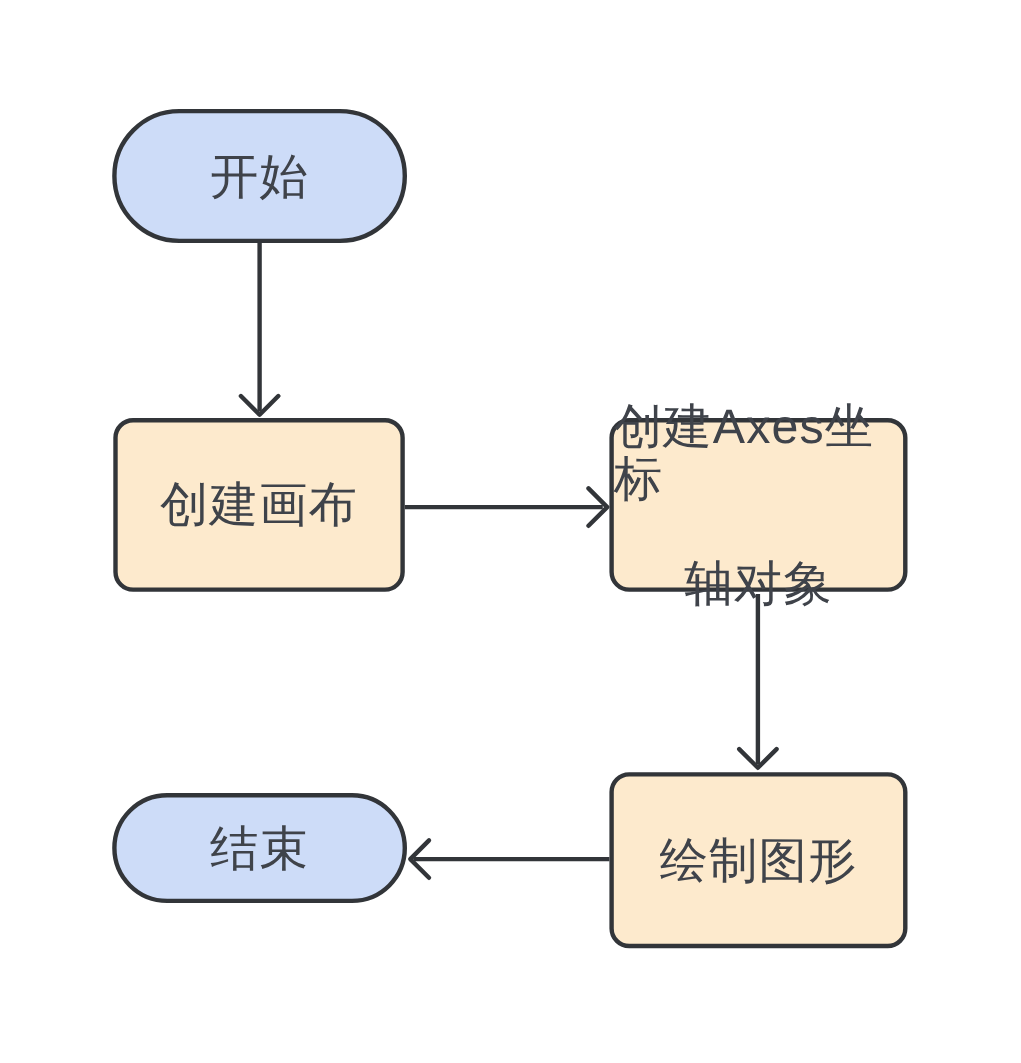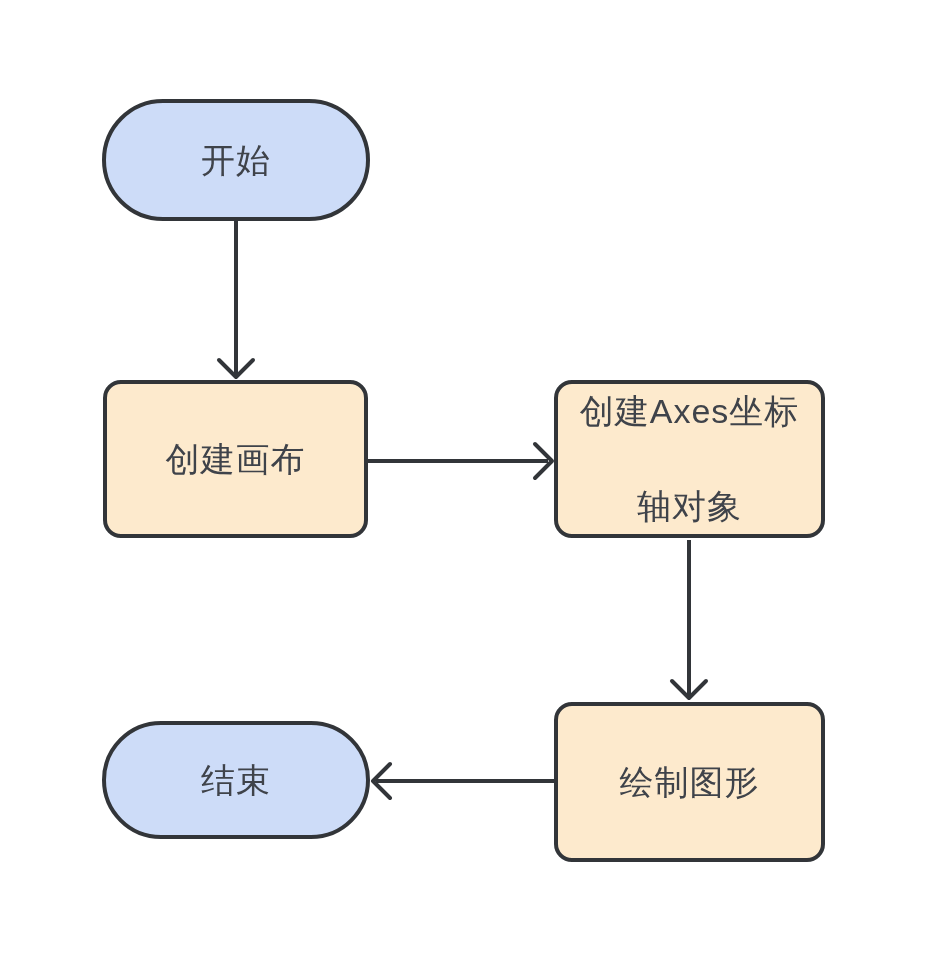--- a/index.html
+++ b/index.html
@@ -23,41 +23,41 @@
     overflow: hidden;
   }
   .node {
     position: absolute;
     border: 4px solid var(--node-border);
     display: flex;
     flex-direction: column;
     align-items: center;
     justify-content: center;
     color: var(--text);
-    font-size: 34px;
+    font-size: 44px;
     line-height: 47px;
     letter-spacing: 1px;
     text-align: left;
   }
   .node.terminator {
     background: var(--terminator-fill);
     border-radius: 61px;
   }
   .node.process {
     background: var(--process-fill);
     border-radius: 18px;
     gap: 48px;
   }
   .node .line { display: block; }
 
   #node-start        { left: 102px; top:  99px; width: 268px; height: 122px; }
   #node-create-figure{ left: 103px; top: 380px; width: 265px; height: 158px; }
   #node-create-axes  { left: 554px; top: 380px; width: 271px; height: 158px; }
   #node-draw         { left: 554px; top: 702px; width: 271px; height: 160px; }
-  #node-end          { left: 102px; top: 721px; width: 268px; height: 118px; border-radius: 59px; }
+  #node-end          { left: 102px; top: 721px; width: 268px; height: 100px; border-radius: 59px; }
 
   svg.edges {
     position: absolute;
     left: 0; top: 0;
     width: 928px;
     height: 966px;
     pointer-events: none;
   }
   svg.edges .shaft {
     stroke: var(--arrow);

